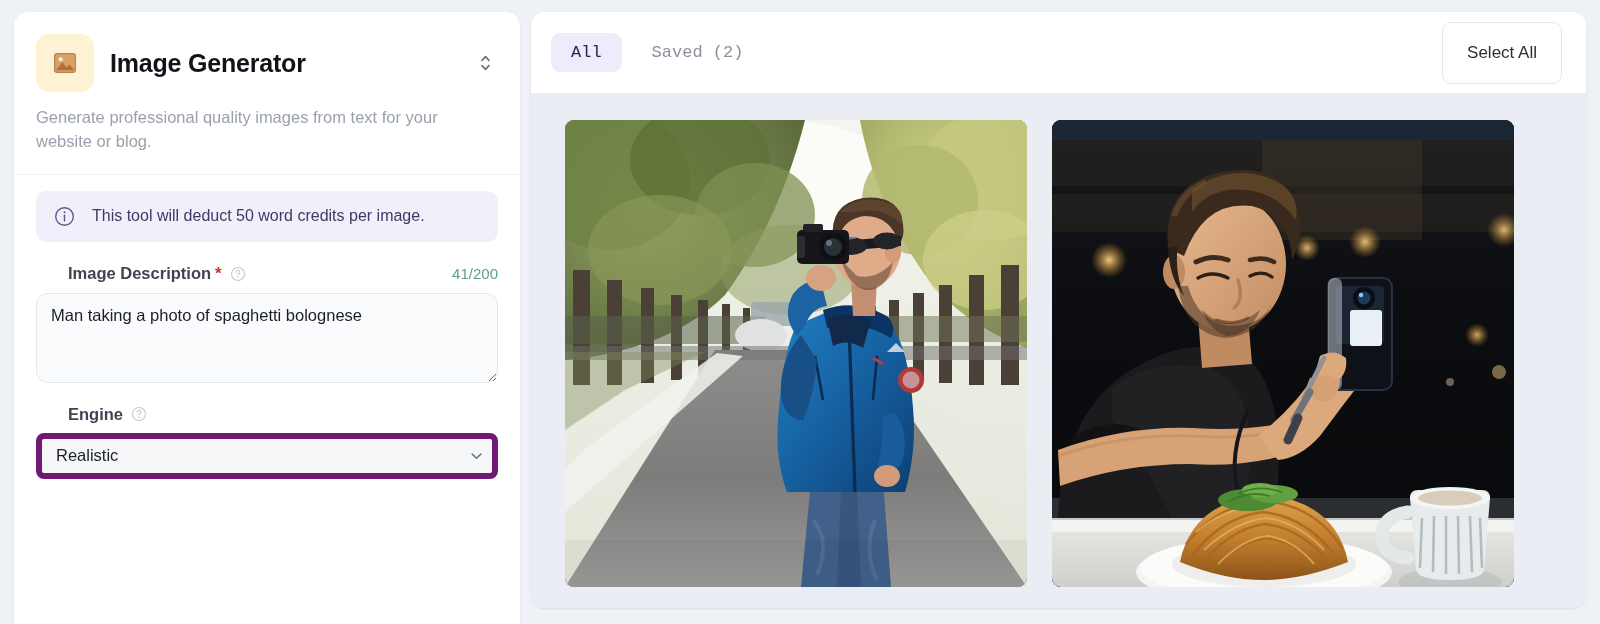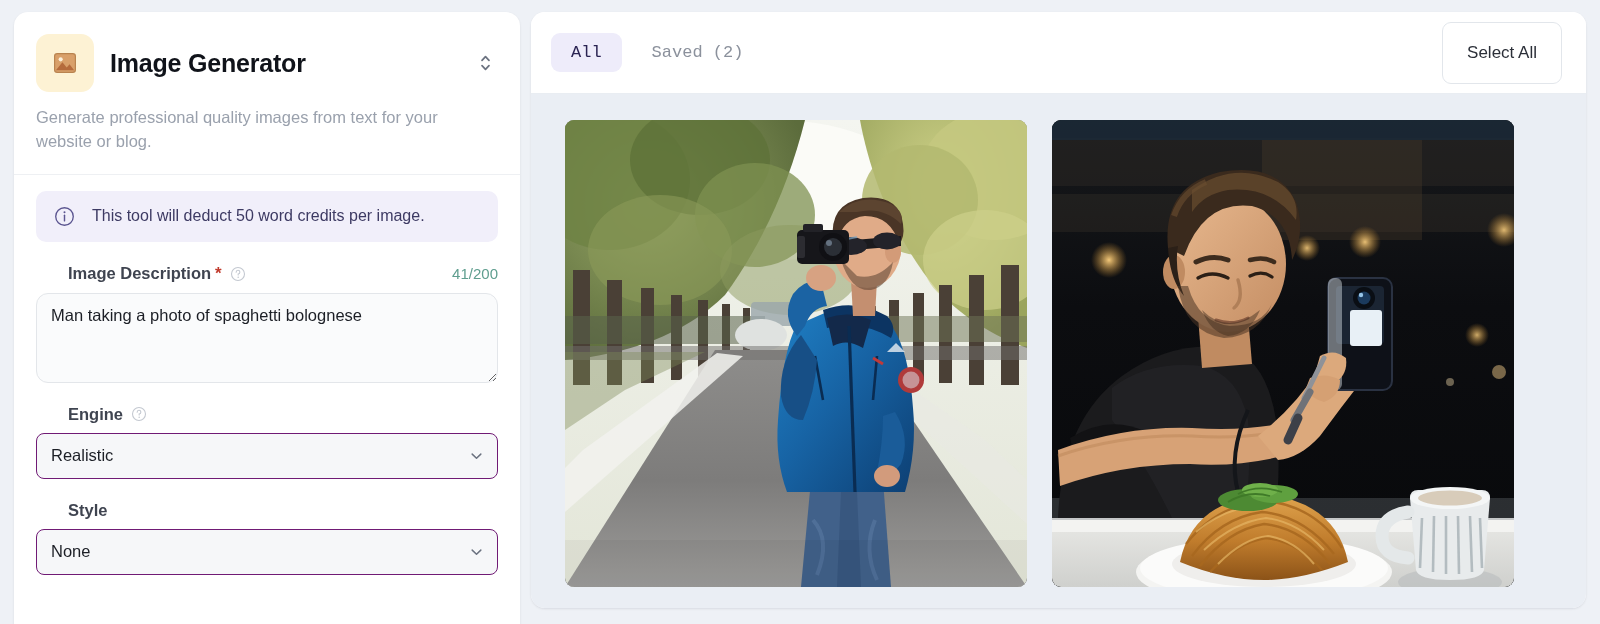--- a/index.html
+++ b/index.html
@@ -119,21 +119,21 @@
     resize: vertical;
     outline: none;
     display: block;
   }
 
   .field-group { margin-top: 22px; }
   .select-wrap { position: relative; }
   .select-box {
     width: 100%;
     height: 46px;
-    border: 1px solid #701a75;
+    border: 6px solid #701a75;
     border-radius: 8px;
     background: #f6f7f9;
     padding: 0 40px 0 14px;
     font-family: "Liberation Sans", sans-serif;
     font-size: 16.5px;
     color: #1c1f26;
     display: flex;
     align-items: center;
     cursor: pointer;
   }
@@ -284,35 +284,20 @@
             <span>Realistic</span>
           </div>
           <span class="select-chevron">
             <svg width="15" height="15" viewBox="0 0 16 16" fill="none" aria-hidden="true">
               <path d="M3.4 6 L8 10.4 L12.6 6" stroke="#6b7280" stroke-width="1.6" stroke-linecap="round" stroke-linejoin="round"></path>
             </svg>
           </span>
         </div>
       </div>
 
-      <div class="field-group">
-        <div class="field-label-row">
-          <span class="field-label">Style</span>
-        </div>
-        <div class="select-wrap">
-          <div class="select-box">
-            <span>None</span>
-          </div>
-          <span class="select-chevron">
-            <svg width="15" height="15" viewBox="0 0 16 16" fill="none" aria-hidden="true">
-              <path d="M3.4 6 L8 10.4 L12.6 6" stroke="#6b7280" stroke-width="1.6" stroke-linecap="round" stroke-linejoin="round"></path>
-            </svg>
-          </span>
-        </div>
-      </div>
 
     </div>
   </section>
 
   <section class="right-panel">
 
     <div class="gallery-header">
       <div class="tabs">
         <button class="tab active">All</button>
         <button class="tab">Saved (2)</button>

